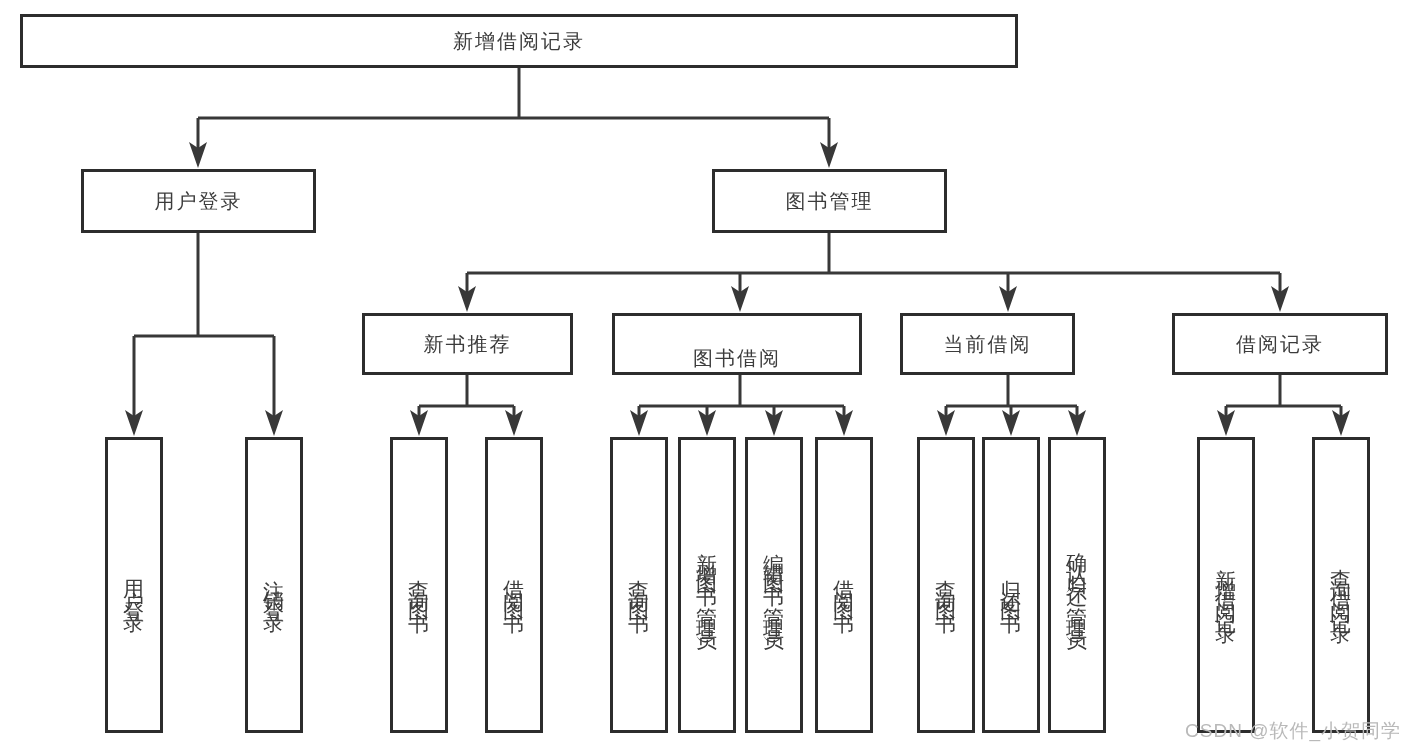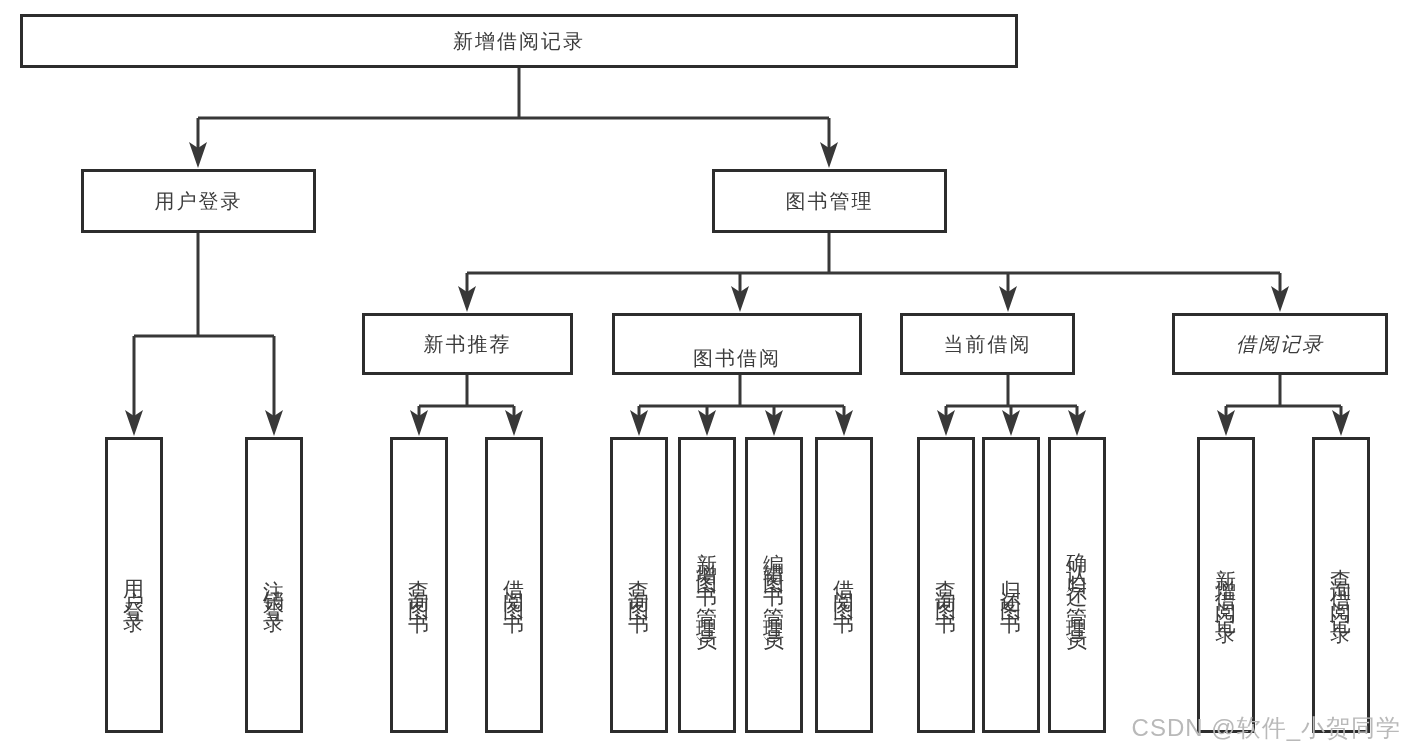--- a/index.html
+++ b/index.html
@@ -17,21 +17,21 @@
     display:flex;align-items:center;justify-content:center;
     font-size:20px;letter-spacing:2px;white-space:nowrap;
   }
   .leaf{font-size:21px;letter-spacing:0;}
   .leaf .vtext{
     writing-mode:vertical-rl;text-orientation:mixed;
     letter-spacing:11px;line-height:1;
   }
   .watermark{
     position:absolute;right:4px;bottom:3px;z-index:5;
-    font-size:24px;letter-spacing:1px;
+    font-size:19px;letter-spacing:1px;
     color:var(--watermark,#b9b9b9);
   }
 </style>
 </head>
 <body>
 
 <div class="canvas">
 
   <svg class="wires" viewBox="0 0 1405 747" xmlns="http://www.w3.org/2000/svg">
 
@@ -85,21 +85,21 @@
 
   <div class="box" style="left:362px;top:313px;width:211px;height:62px;">
     <span>新书推荐</span>
   </div>
   <div class="box" style="left:612px;top:313px;width:250px;height:62px;align-items:flex-end;">
     <span>图书借阅</span>
   </div>
   <div class="box" style="left:900px;top:313px;width:175px;height:62px;">
     <span>当前借阅</span>
   </div>
-  <div class="box" style="left:1172px;top:313px;width:216px;height:62px;font-style:italic;">
+  <div class="box" style="left:1172px;top:313px;width:216px;height:62px;">
     <span>借阅记录</span>
   </div>
 
   <div class="box leaf" style="left:105px;top:437px;width:58px;height:296px;">
     <span class="vtext">用户登录</span>
   </div>
   <div class="box leaf" style="left:245px;top:437px;width:58px;height:296px;">
     <span class="vtext">注销登录</span>
   </div>
   <div class="box leaf" style="left:390px;top:437px;width:58px;height:296px;">

